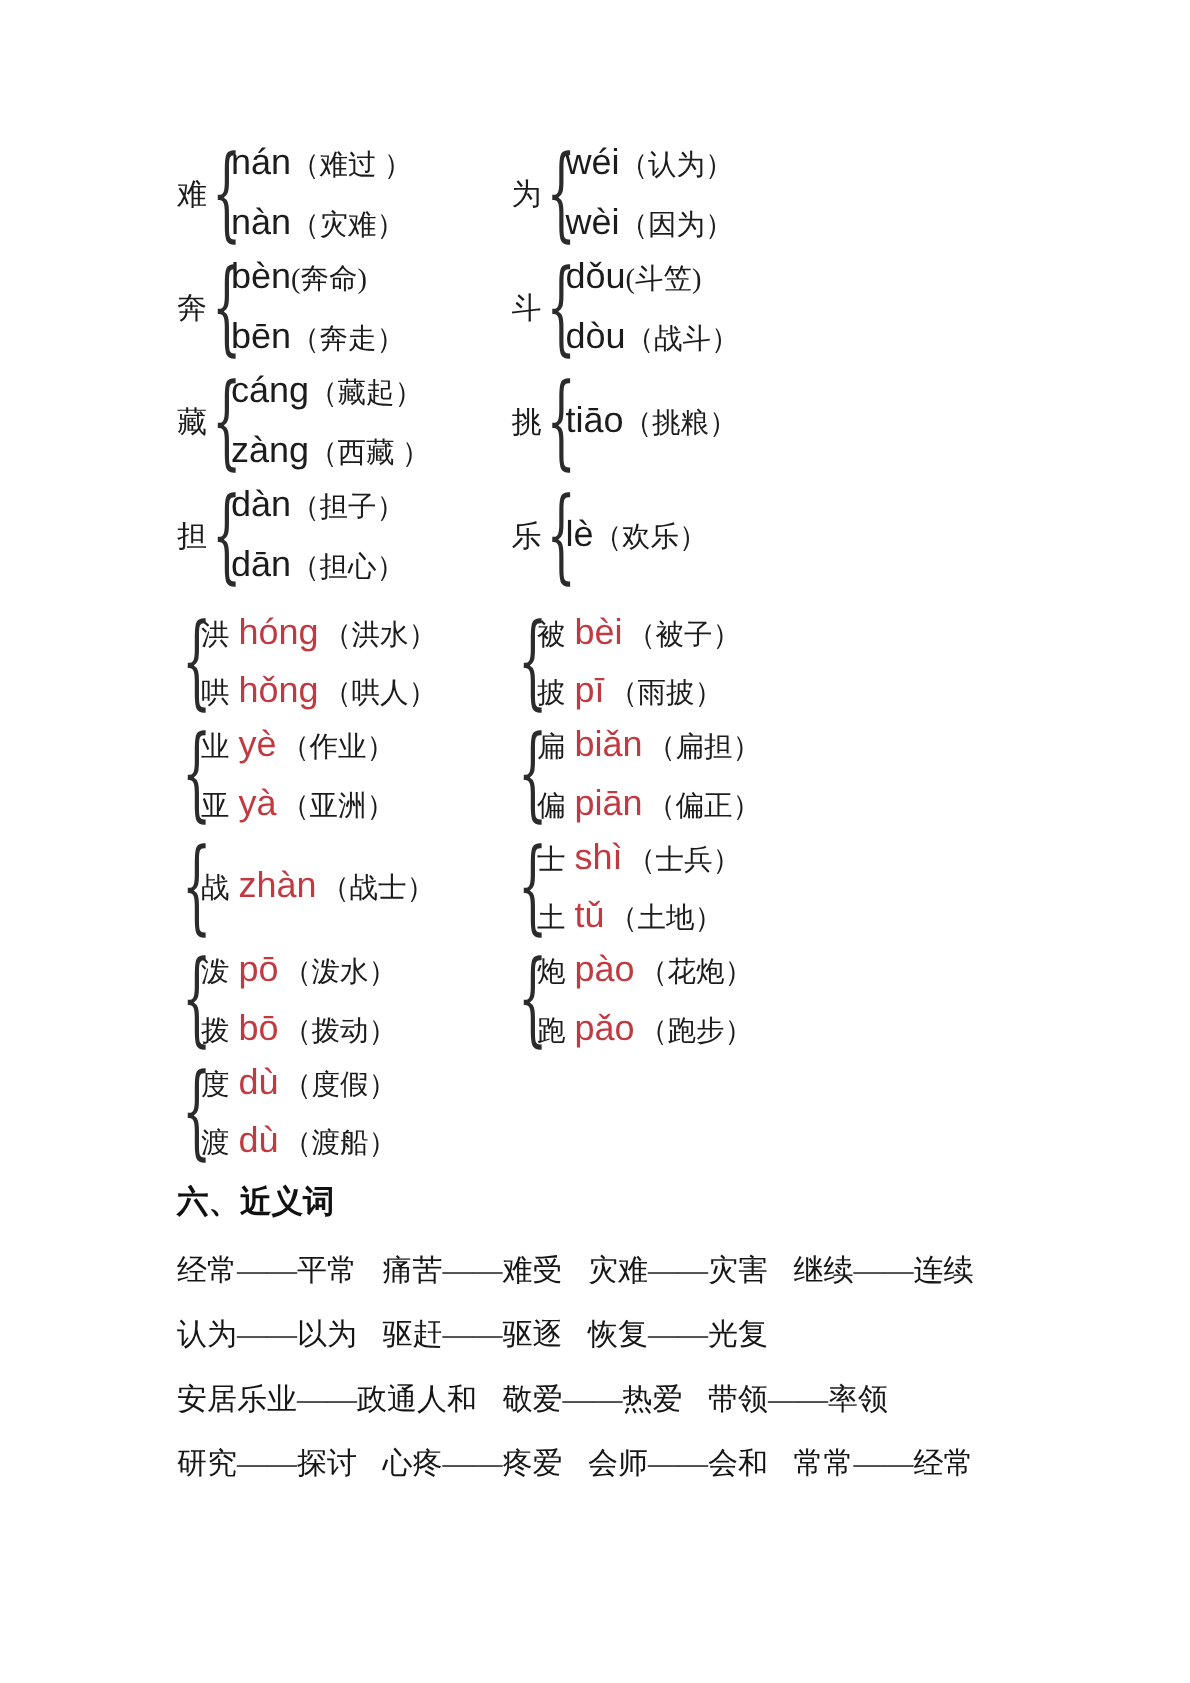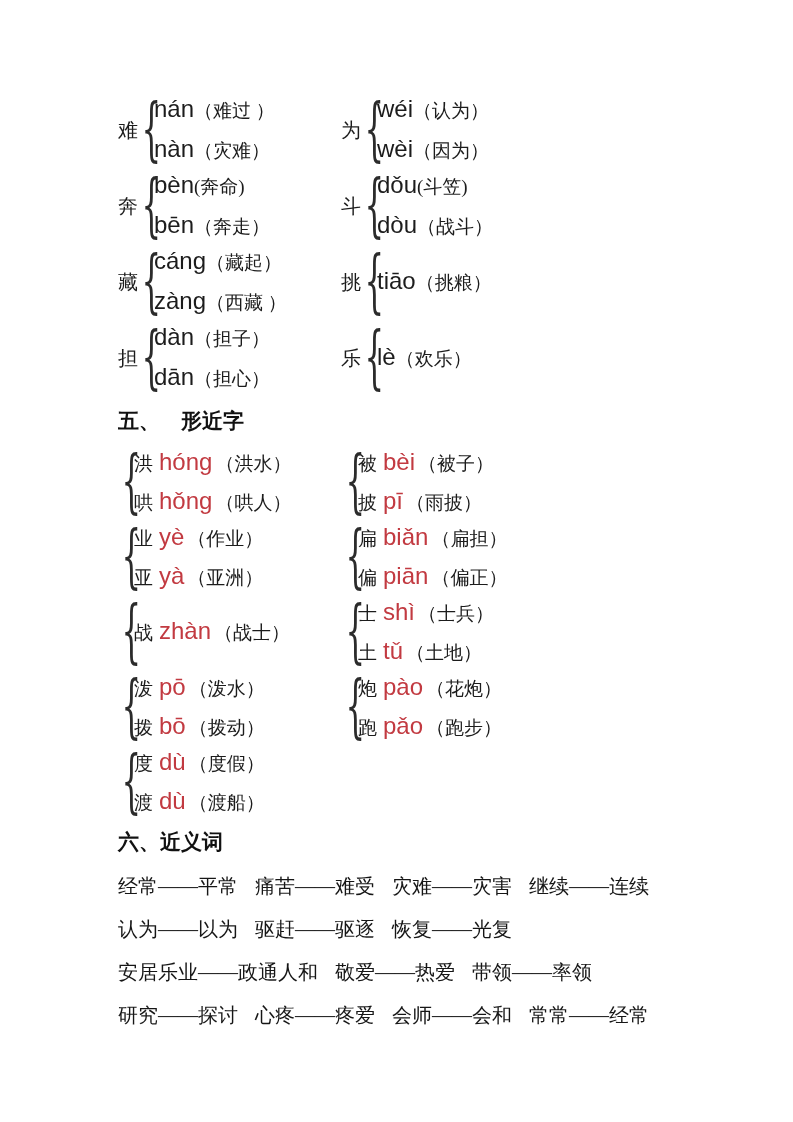--- a/index.html
+++ b/index.html
@@ -152,21 +152,20 @@
       <div class="dy-group">
         <span class="dy-char">乐</span>
         <span class="brace">{</span>
         <div class="dy-lines">
           <div class="dy-line"><span class="py">lè</span><span>（欢乐）</span></div>
         </div>
       </div>
 
     </div>
 
-    <div class="sec-title title5">五、　形近字</div>
 
     <div class="xj-grid">
 
       <div class="xj-group">
         <span class="brace">{</span>
         <div class="xj-lines">
           <div class="xj-line"><span class="hz">洪</span><span class="py py-red">hóng</span><span>（洪水）</span></div>
           <div class="xj-line"><span class="hz">哄</span><span class="py py-red">hǒng</span><span>（哄人）</span></div>
         </div>
       </div>

